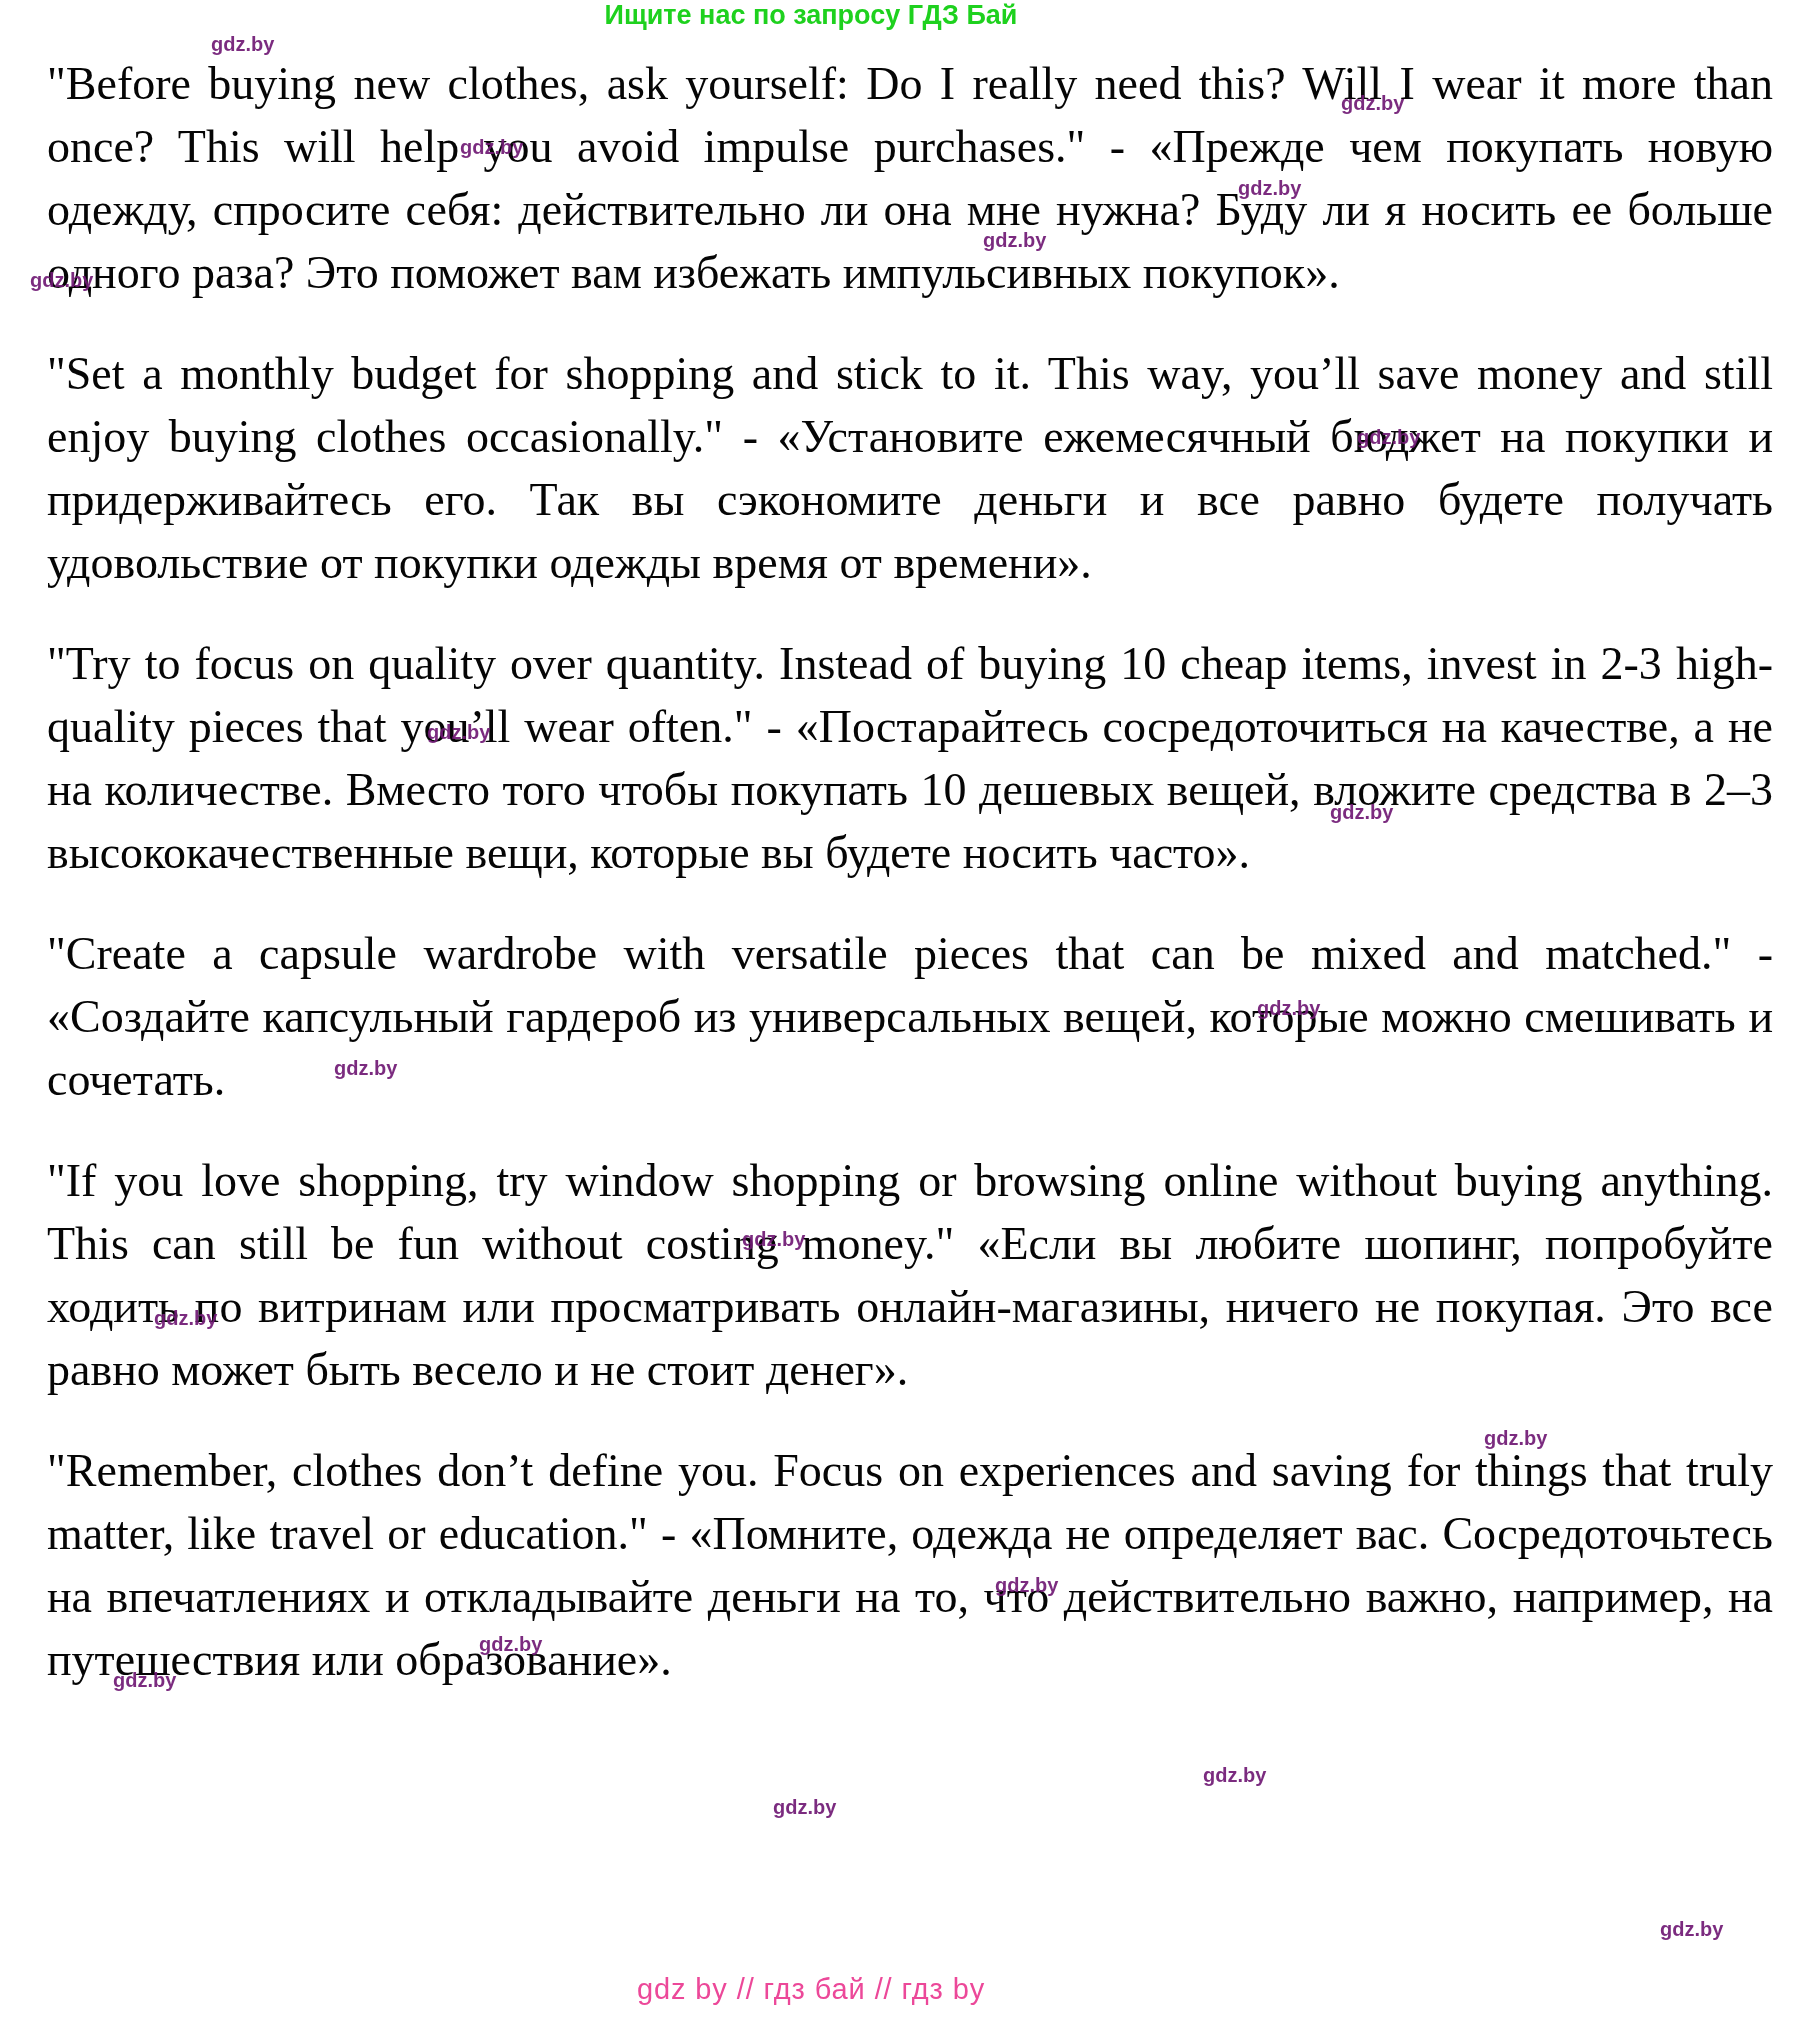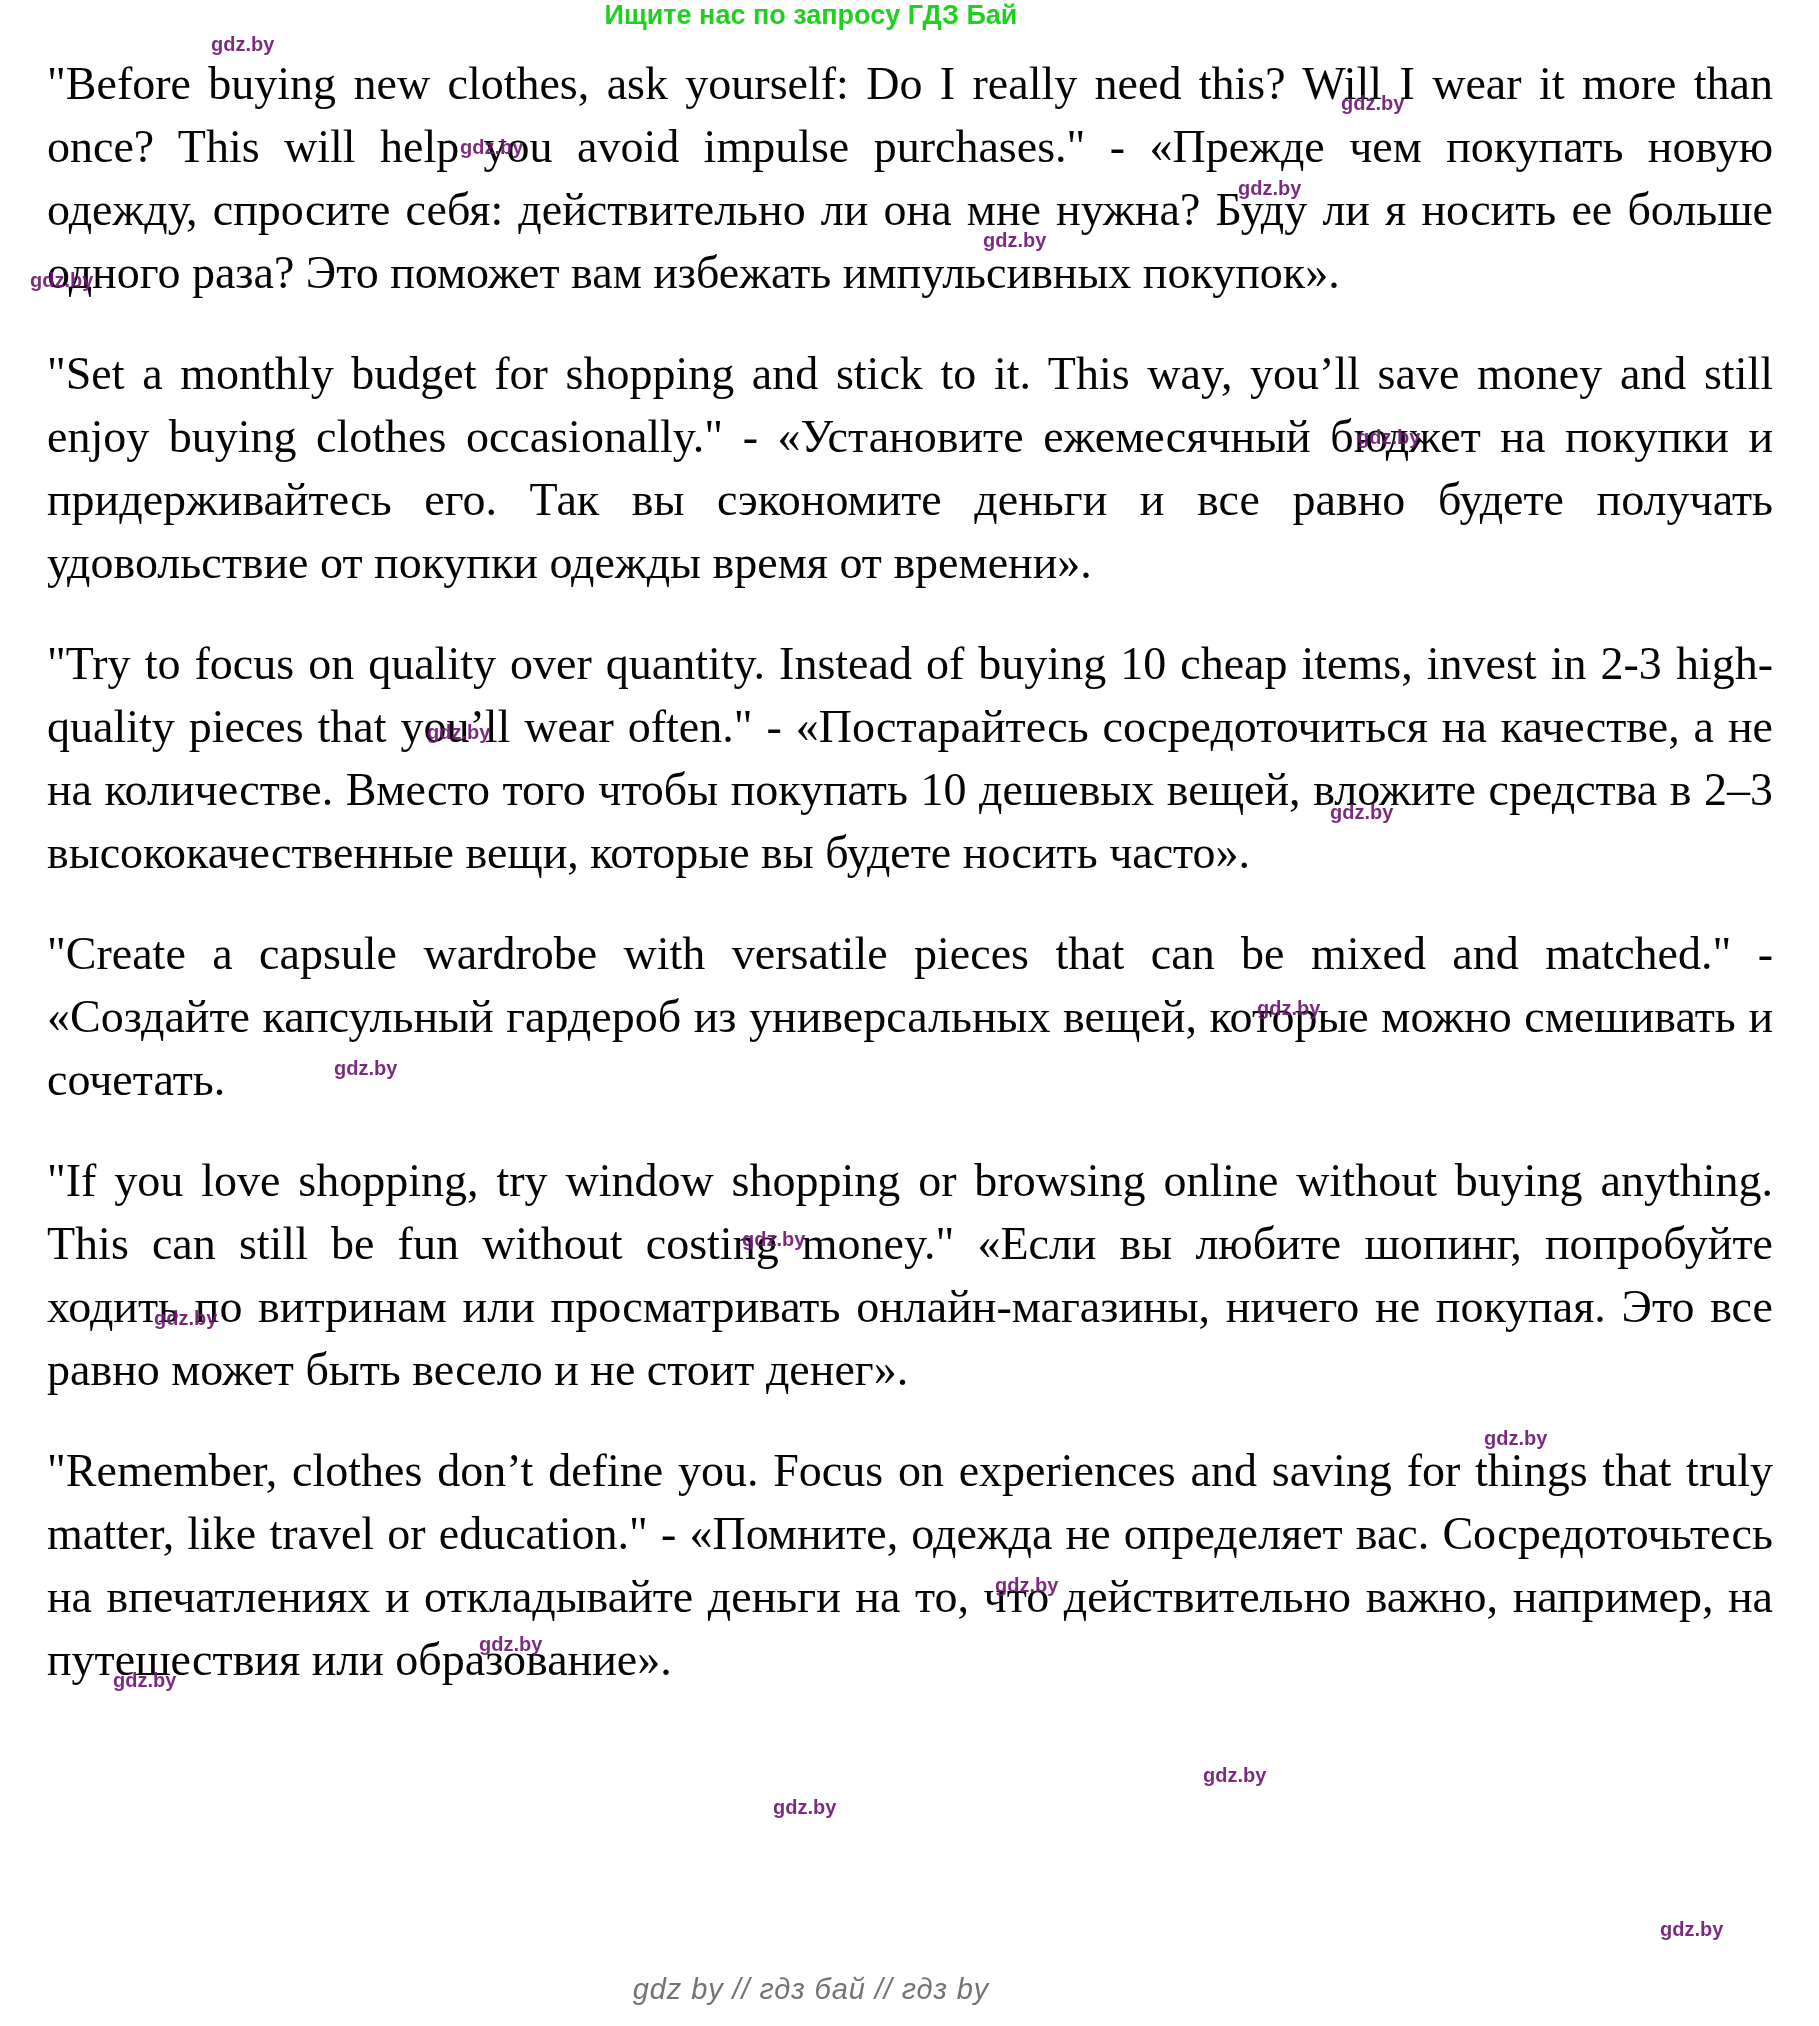--- a/index.html
+++ b/index.html
@@ -59,26 +59,25 @@
   }
   p.para:last-of-type { margin-bottom: 0; }
 
   
   .footer {
     position: absolute;
     bottom: 20px;
     left: 0;
     width: 100%;
     text-align: center;
-    color: #737373;
+    color: #ec4899;
     font-family: "Liberation Sans", "DejaVu Sans", sans-serif;
     font-size: 29px;
     letter-spacing: 0.9px;
     z-index: 5;
-    font-style: italic;
   }
 
   
   .watermark {
     position: absolute;
     color: #701a75;
     font-family: "Liberation Sans", "DejaVu Sans", sans-serif;
     font-size: 20px;
     font-weight: 600;
     opacity: 0.92;

